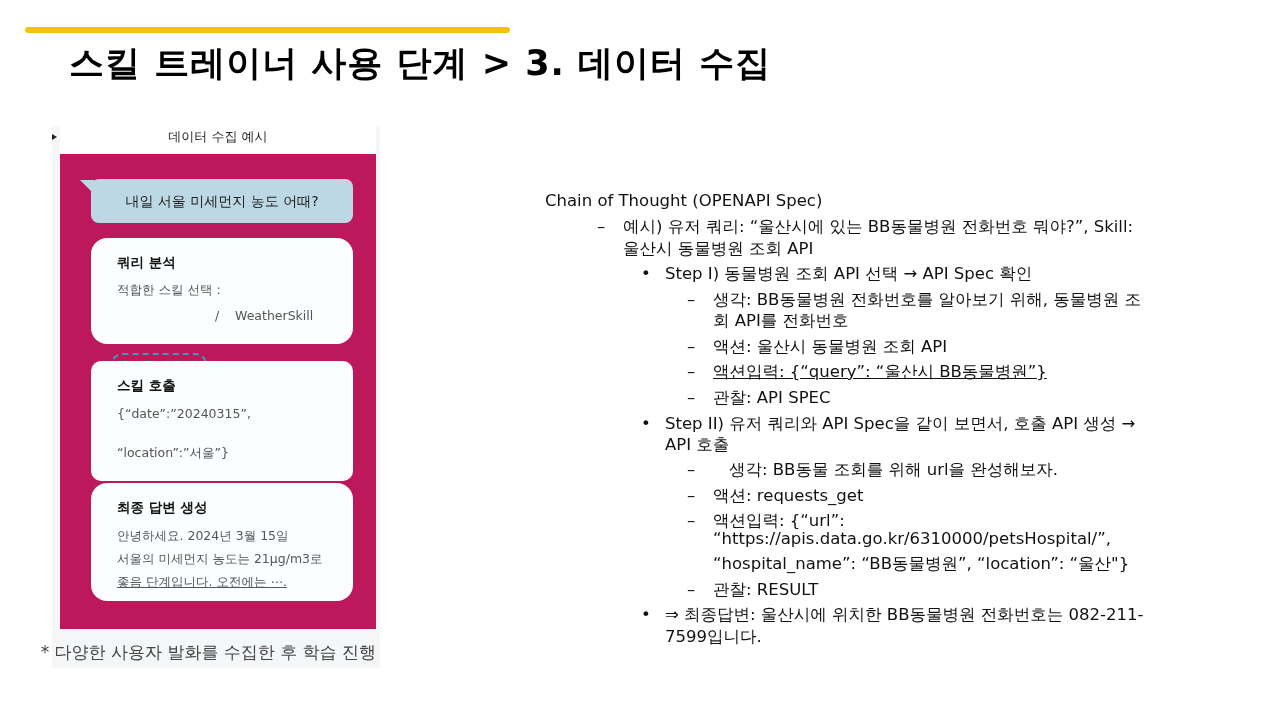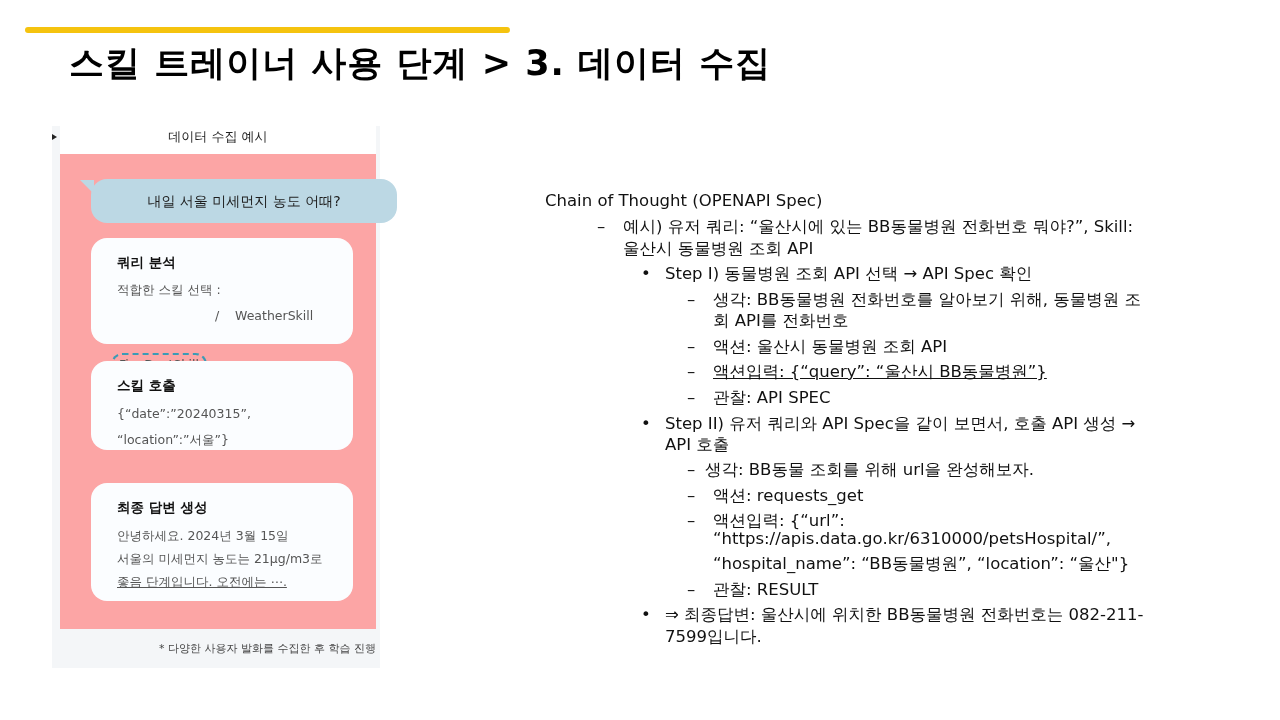--- a/index.html
+++ b/index.html
@@ -23,30 +23,30 @@
     position:absolute; left:52px; top:126px; width:328px; height:542px;
     background:#f4f6f8;
   }
   .phone-marker {
     position:absolute; left:0; top:8px; width:0; height:0;
     border-top:3px solid transparent; border-bottom:3px solid transparent;
     border-left:5px solid #222;
   }
   .phone-inner {
     position:absolute; left:8px; top:0; width:316px; height:503px;
-    background:#fca5a5;
+    background:#be185d;
   }
   .phone-header {
     position:absolute; left:0; top:0; width:316px; height:28px;
     background:#ffffff;
     font-size:13px; text-align:center; line-height:22px; color:#222;
   }
   .bubble {
-    position:absolute; left:31px; top:53px; width:306px; height:44px;
-    background:#bcd8e4; border-radius:16px;
+    position:absolute; left:31px; top:53px; width:262px; height:44px;
+    background:#bcd8e4; border-radius:8px;
     font-size:14px; line-height:44px; text-align:center; color:#1d1d1d;
   }
   .bubble-tail {
     position:absolute; left:20px; top:54px; width:0; height:0;
     border-left:14px solid transparent;
     border-top:14px solid #bcd8e4;
     transform:rotate(0deg);
   }
   .card {
     position:absolute; left:31px; width:262px;
@@ -60,21 +60,21 @@
     position:absolute; left:26px; font-size:12.5px; color:#555; white-space:nowrap;
   }
   .skill-chip {
     position:absolute; left:20px; top:67px; padding:1px 6px;
     border:2px dashed #3a9bb5; border-radius:12px;
     font-size:12.5px; color:#555; line-height:17px;margin-top:48px;
   }
   .skill-sep { position:absolute; left:124px; top:70px; font-size:12.5px; color:#555; }
   .skill-other { position:absolute; left:144px; top:70px; font-size:12.5px; color:#555; }
   .phone-footnote {
-    position:absolute; right:4px; top:515px; font-size:11px; color:#444; white-space:nowrap;
+    position:absolute; right:4px; top:515px; font-size:17px; color:#444; white-space:nowrap;
   }
   
   .cot {
     position:absolute; left:545px; top:190px; width:640px;
     font-size:16.5px; line-height:22px; color:#111;
   }
 </style>
 </head>
 <body>
 
@@ -90,24 +90,24 @@
     <div class="bubble">내일 서울 미세먼지 농도 어때?</div>
 
     <div class="card" style="top:112px;height:106px;">
       <div class="card-title">쿼리 분석</div>
       <div class="card-line" style="top:44px;">적합한 스킬 선택 :</div>
       <div class="skill-chip">FineDustSkill</div>
       <div class="skill-sep">/</div>
       <div class="skill-other">WeatherSkill</div>
     </div>
 
-    <div class="card" style="top:235px;height:89px;">
+    <div class="card" style="top:235px;height:120px;border-radius:10px;">
       <div class="card-title">스킬 호출</div>
       <div class="card-line" style="top:45px;">{“date”:”20240315”,</div>
-      <div class="card-line" style="top:71px;">“location”:”서울”}</div>
+      <div class="card-line" style="top:84px;">“location”:”서울”}</div>
     </div>
 
     <div class="card" style="top:357px;height:118px;">
       <div class="card-title">최종 답변 생성</div>
       <div class="card-line" style="top:45px;">안녕하세요. 2024년 3월 15일</div>
       <div class="card-line" style="top:68px;">서울의 미세먼지 농도는 21μg/m3로</div>
       <div class="card-line" style="top:91px;text-decoration:underline;">좋음 단계입니다. 오전에는 ⋯.</div>
     </div>
   </div>
   <div class="phone-footnote">* 다양한 사용자 발화를 수집한 후 학습 진행</div>
@@ -134,21 +134,21 @@
   <div style="position:absolute;left:168px;top:171px;white-space:nowrap;text-decoration:underline;">액션입력: {“query”: “울산시 BB동물병원”}</div>
 
   <div style="position:absolute;left:142px;top:197px;">–</div>
   <div style="position:absolute;left:168px;top:197px;white-space:nowrap;">관찰: API SPEC</div>
 
   <div style="position:absolute;left:96px;top:223px;">•</div>
   <div style="position:absolute;left:120px;top:223px;white-space:nowrap;">Step II) 유저 쿼리와 API Spec을 같이 보면서, 호출 API 생성 →</div>
   <div style="position:absolute;left:120px;top:244px;white-space:nowrap;">API 호출</div>
 
   <div style="position:absolute;left:142px;top:269px;">–</div>
-  <div style="position:absolute;left:160px;top:269px;white-space:nowrap;">생각: BB동물 조회를 위해 url을 완성해보자.</div>
+  <div style="position:absolute;left:184px;top:269px;white-space:nowrap;">생각: BB동물 조회를 위해 url을 완성해보자.</div>
 
   <div style="position:absolute;left:142px;top:295px;">–</div>
   <div style="position:absolute;left:168px;top:295px;white-space:nowrap;">액션: requests_get</div>
 
   <div style="position:absolute;left:142px;top:320px;">–</div>
   <div style="position:absolute;left:168px;top:320px;white-space:nowrap;">액션입력: {“url”:</div>
   <div style="position:absolute;left:168px;top:338px;white-space:nowrap;">“https://apis.data.go.kr/6310000/petsHospital/”,</div>
   <div style="position:absolute;left:168px;top:363px;white-space:nowrap;">“hospital_name”: “BB동물병원”, “location”: “울산"}</div>
 
   <div style="position:absolute;left:142px;top:389px;">–</div>

